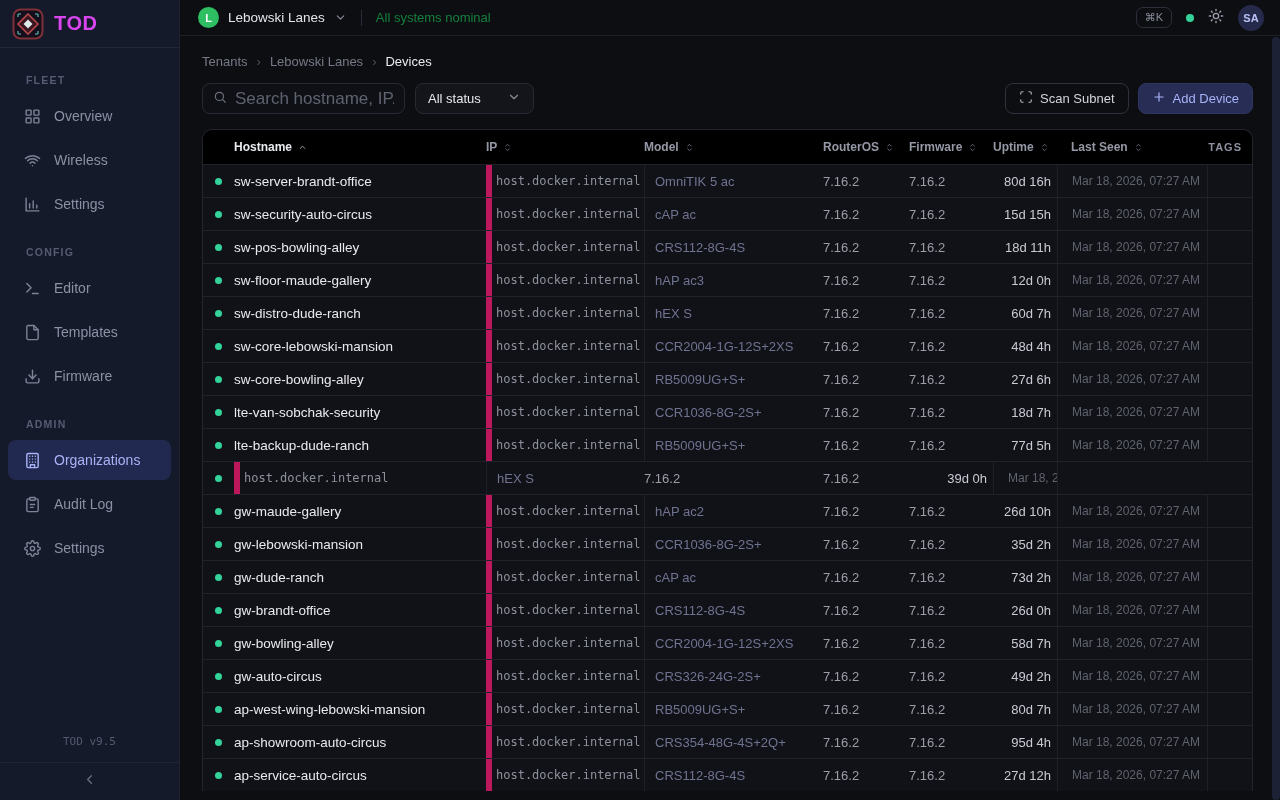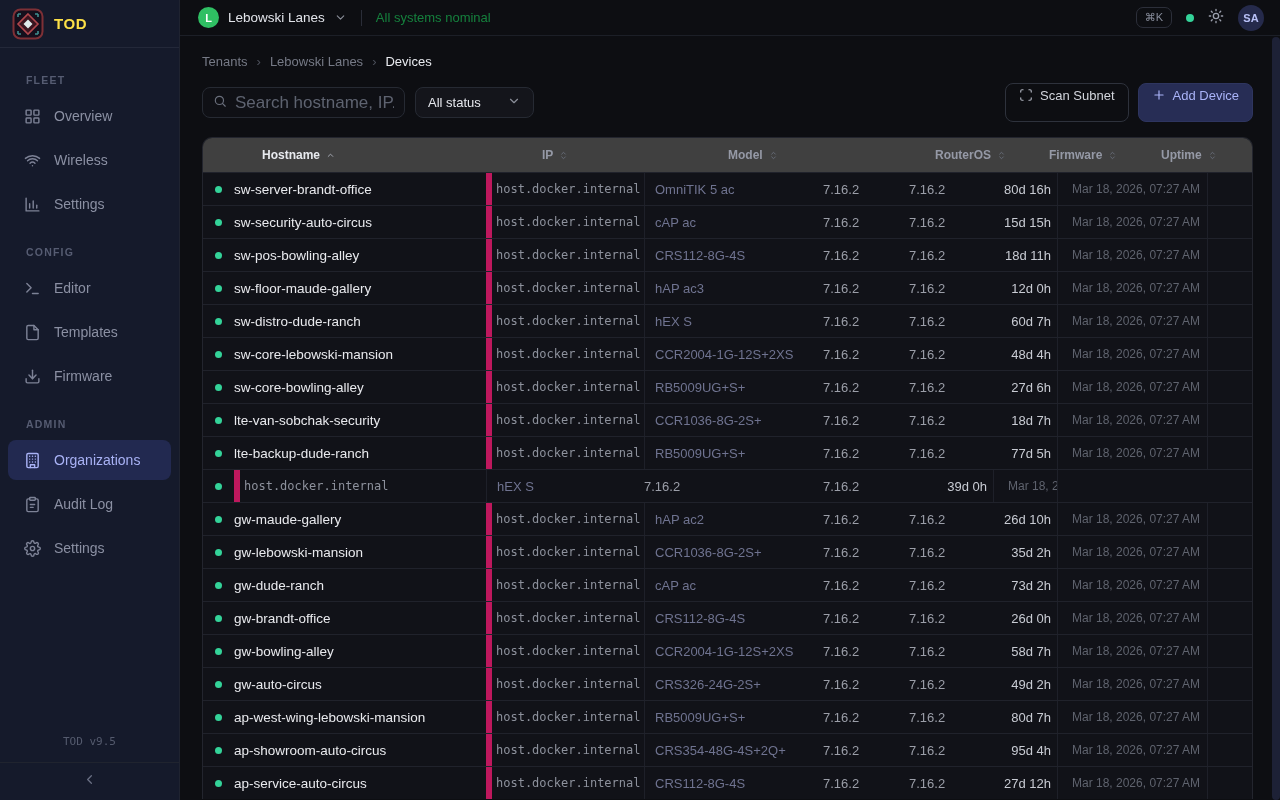--- a/index.html
+++ b/index.html
@@ -7,21 +7,21 @@
     font-family:"Liberation Sans", sans-serif; color:#e8eaef; }
   .app { display:flex; width:100%; height:100%; position:relative; }
 
   
   .sidebar { width:180px; height:100%; background:#151a2b; border-right:1px solid #1f2330;
     display:flex; flex-direction:column; flex-shrink:0; }
   .logo-row { height:48px; display:flex; align-items:center; gap:10px; padding:0 12px;
     border-bottom:1px solid #232839; }
   .logo-badge { width:32px; height:32px; display:block; }
   .logo-badge svg { width:32px; height:32px; }
-  .logo-text { font-size:15px; font-weight:bold; letter-spacing:0.6px; color:#fde047; }
+  .logo-text { font-size:20px; font-weight:bold; letter-spacing:0.6px; color:#d946ef; }
   nav { padding:22px 8px 0 8px; flex:0 0 auto; }
   .nav-section { font-size:10.5px; letter-spacing:1.2px; color:#565c72; font-weight:bold;
     margin:4px 0 10px 18px; }
   .nav-section + .nav-item { margin-top:0; }
   .nav-item { display:flex; align-items:center; gap:13px; height:40px; padding:0 0 0 16px;
     margin:0 0 4px 0; border-radius:8px; color:#8b90a3; font-size:14px; cursor:pointer; }
   .nav-item .nav-icon { width:17px; height:17px; color:#7d8296; display:flex; }
   .nav-item .nav-icon svg { width:17px; height:17px; }
   .nav-item.active { background:#222950; color:#a9b2f5; }
   .nav-item.active .nav-icon { color:#a9b2f5; }
@@ -67,34 +67,34 @@
     display:flex; align-items:center; gap:8px; padding:0 10px; background:#0f1015; }
   .search-box svg { width:14px; height:14px; color:#6a6f7c; flex-shrink:0; }
   .search-box input { background:transparent; border:none; outline:none; color:#d6d8df;
     font-size:17px; width:100%; font-family:"Liberation Sans", sans-serif; }
   .search-box input::placeholder { color:#5e6370; }
   .status-select { height:31px; background:#14151b; border:1px solid #262a33; border-radius:8px;
     display:flex; align-items:center; gap:26px; padding:4px 12px; cursor:pointer; }
   .status-select .sel-label { font-size:13px; color:#e6e8ee; }
   .status-select svg { width:14px; height:14px; color:#8a8e99; }
   .toolbar-right { margin-left:auto; display:flex; gap:9px; }
-  .btn { height:39px; border-radius:8px; display:flex; gap:7px;
+  .btn { height:31px; border-radius:8px; display:flex; align-items:center; gap:7px;
     padding:4px 13px; font-size:13px; cursor:pointer; }
   .btn svg { width:14px; height:14px; }
   .btn-ghost { border:1px solid #2e323c; color:#d2d5dc; background:transparent; }
   .btn-ghost svg { color:#aeb2bd; }
   .btn-primary { background:#272d55; color:var(--accent,#a9b3f8); border:1px solid #2e355f; font-weight:500; }
 
   
   .table { margin-top:15px; border:1px solid #23252e; border-bottom:none;
     border-radius:10px 10px 0 0; overflow:hidden; background:#111218; }
   .thead, .trow { display:grid;
     grid-template-columns:31px 252px 158px 179px 86px 84px 64px 150px 1fr;
     align-items:center; }
-  .thead { height:34px; background:#404040;gap:28px; }
+  .thead { height:34px; background:#000000; }
   .th { font-size:12px; color:#9599a6; font-weight:600; display:flex; align-items:center; gap:5px; }
   .th .sort { display:flex; color:#686d7a; }
   .th .sort svg { width:11px; height:11px; }
   .th.c-host { color:#e8eaef; }
   .th.c-host .sort { color:#aaaeb9; }
   .th.c-tags { justify-content:flex-end; padding-right:10px; font-size:11px; letter-spacing:1px;
     color:#8c90a0; }
   .trow { height:33px; border-top:1px solid #20222b; cursor:pointer; }
   .td { height:100%; display:flex; align-items:center; font-size:13.5px; overflow:hidden;
     white-space:nowrap; }

